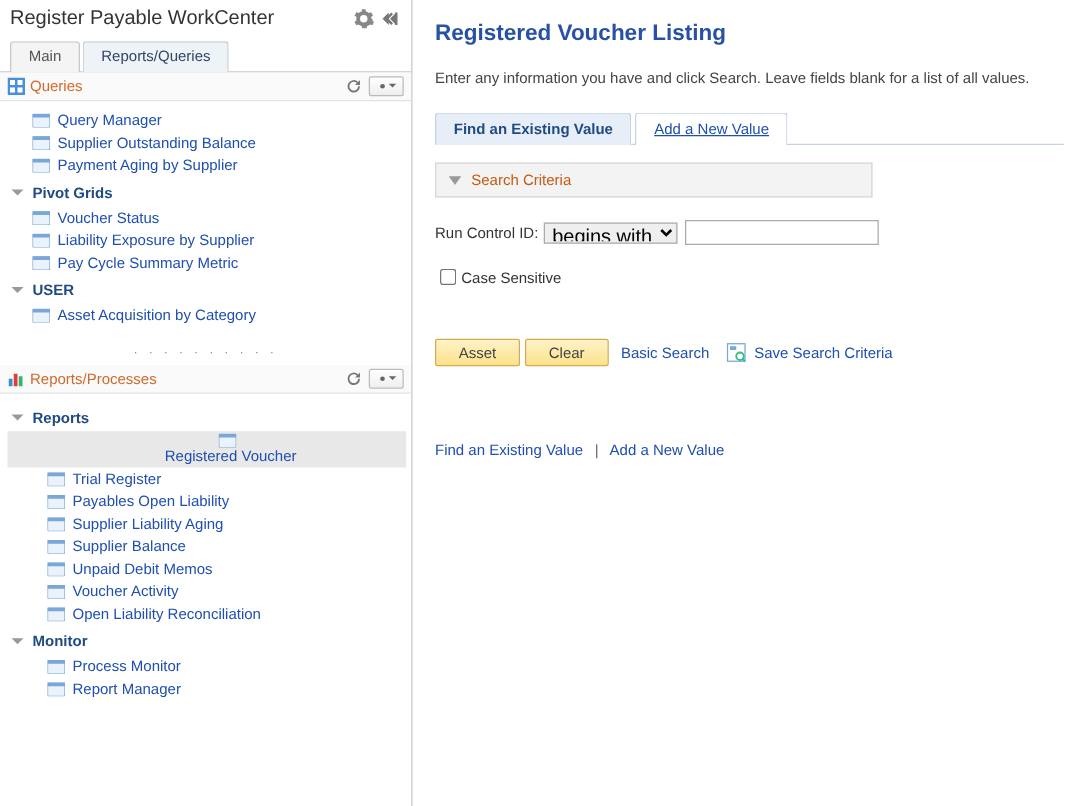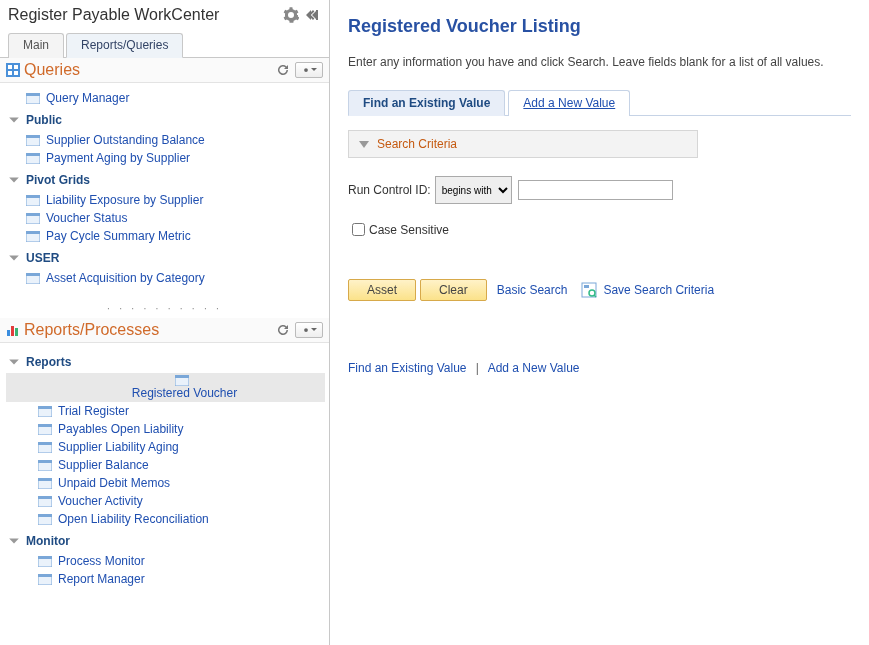--- a/index.html
+++ b/index.html
@@ -63,21 +63,21 @@
   }
   .section-bar {
     display: flex;
     align-items: center;
     background: #fafafa;
     border-bottom: 1px solid #e3e3e3;
     padding: 3px 6px;
   }
   .section-bar .sec-title {
     color: #d06a2a;
-    font-size: 16px;
+    font-size: 12px;
     flex: 1;
     margin-left: 4px;
   }
   .sec-icon {
     width: 14px; height: 14px;
   }
   .gear-dropdown {
     width: 28px; height: 16px;
     border: 1px solid #bbb;
     border-radius: 2px;
@@ -182,22 +182,22 @@
   }
   .criteria-box .ctitle { color:#c55a11; }
   .field-row {
     display:flex; align-items:center;
     margin-bottom:16px;
   }
   .field-label { color:#333; margin-right:4px; }
   .op-select {
     border:1px solid #aaa;
     padding:1px 2px;
-    font-size:10px;
-    height:28px;
+    font-size:16px;
+    height:17px;
     margin-right:6px;
   }
   .text-input {
     border:1px solid #aaa;
     height:20px;
     width:155px;
     padding:1px 3px;
   }
   .check-row { display:flex; align-items:center; margin-bottom:40px;}
   .check-row input { margin-right:4px; }
@@ -262,60 +262,54 @@
 
   <div class="tree">
     <div class="tree-item">
       <svg class="page-icon" viewBox="0 0 14 11">
           <rect x="0" y="0" width="14" height="11" rx="1" fill="#eaf2fb" stroke="#7aa7d8"></rect>
           <rect x="0" y="0" width="14" height="3" fill="#7aa7d8"></rect>
         </svg>
       <span class="link">Query Manager</span>
     </div>
 
+    <div class="tree-item">
+      <svg class="page-icon" viewBox="0 0 14 11">
+          <rect x="0" y="0" width="14" height="11" rx="1" fill="#eaf2fb" stroke="#7aa7d8"></rect>
+          <rect x="0" y="0" width="14" height="3" fill="#7aa7d8"></rect>
+        </svg>
+      <span class="link">Supplier Outstanding Balance</span>
+    </div>
+    <div class="tree-item">
+      <svg class="page-icon" viewBox="0 0 14 11">
+          <rect x="0" y="0" width="14" height="11" rx="1" fill="#eaf2fb" stroke="#7aa7d8"></rect>
+          <rect x="0" y="0" width="14" height="3" fill="#7aa7d8"></rect>
+        </svg>
+      <span class="link">Payment Aging by Supplier</span>
+    </div>
+
     <div class="group-label">
       <svg class="expand-icon" viewBox="0 0 10 10">
           <path fill="#999" d="M1 3l4 4 4-4z"></path>
         </svg>
-      <span>Public</span>
-    </div>
-    <div class="tree-item">
-      <svg class="page-icon" viewBox="0 0 14 11">
-          <rect x="0" y="0" width="14" height="11" rx="1" fill="#eaf2fb" stroke="#7aa7d8"></rect>
-          <rect x="0" y="0" width="14" height="3" fill="#7aa7d8"></rect>
-        </svg>
-      <span class="link">Supplier Outstanding Balance</span>
-    </div>
-    <div class="tree-item">
-      <svg class="page-icon" viewBox="0 0 14 11">
-          <rect x="0" y="0" width="14" height="11" rx="1" fill="#eaf2fb" stroke="#7aa7d8"></rect>
-          <rect x="0" y="0" width="14" height="3" fill="#7aa7d8"></rect>
-        </svg>
-      <span class="link">Payment Aging by Supplier</span>
-    </div>
-
-    <div class="group-label">
-      <svg class="expand-icon" viewBox="0 0 10 10">
-          <path fill="#999" d="M1 3l4 4 4-4z"></path>
-        </svg>
       <span>Pivot Grids</span>
     </div>
     <div class="tree-item">
       <svg class="page-icon" viewBox="0 0 14 11">
           <rect x="0" y="0" width="14" height="11" rx="1" fill="#eaf2fb" stroke="#7aa7d8"></rect>
           <rect x="0" y="0" width="14" height="3" fill="#7aa7d8"></rect>
         </svg>
+      <span class="link">Voucher Status</span>
+    </div>
+    <div class="tree-item">
+      <svg class="page-icon" viewBox="0 0 14 11">
+          <rect x="0" y="0" width="14" height="11" rx="1" fill="#eaf2fb" stroke="#7aa7d8"></rect>
+          <rect x="0" y="0" width="14" height="3" fill="#7aa7d8"></rect>
+        </svg>
       <span class="link">Liability Exposure by Supplier</span>
-    </div>
-    <div class="tree-item">
-      <svg class="page-icon" viewBox="0 0 14 11">
-          <rect x="0" y="0" width="14" height="11" rx="1" fill="#eaf2fb" stroke="#7aa7d8"></rect>
-          <rect x="0" y="0" width="14" height="3" fill="#7aa7d8"></rect>
-        </svg>
-      <span class="link">Voucher Status</span>
     </div>
     <div class="tree-item">
       <svg class="page-icon" viewBox="0 0 14 11">
           <rect x="0" y="0" width="14" height="11" rx="1" fill="#eaf2fb" stroke="#7aa7d8"></rect>
           <rect x="0" y="0" width="14" height="3" fill="#7aa7d8"></rect>
         </svg>
       <span class="link">Pay Cycle Summary Metric</span>
     </div>
 
     <div class="group-label">

